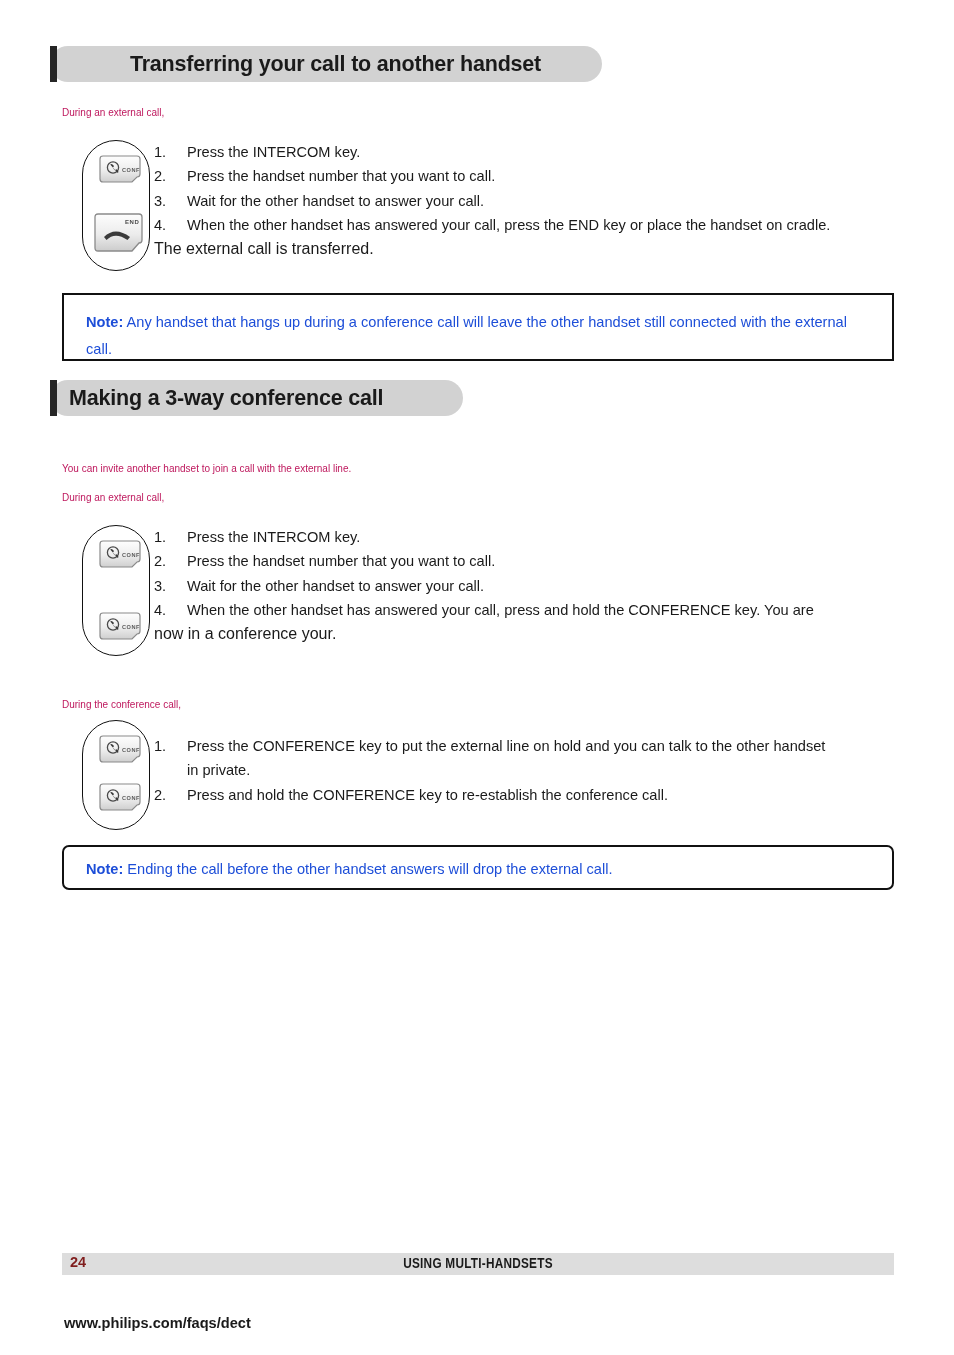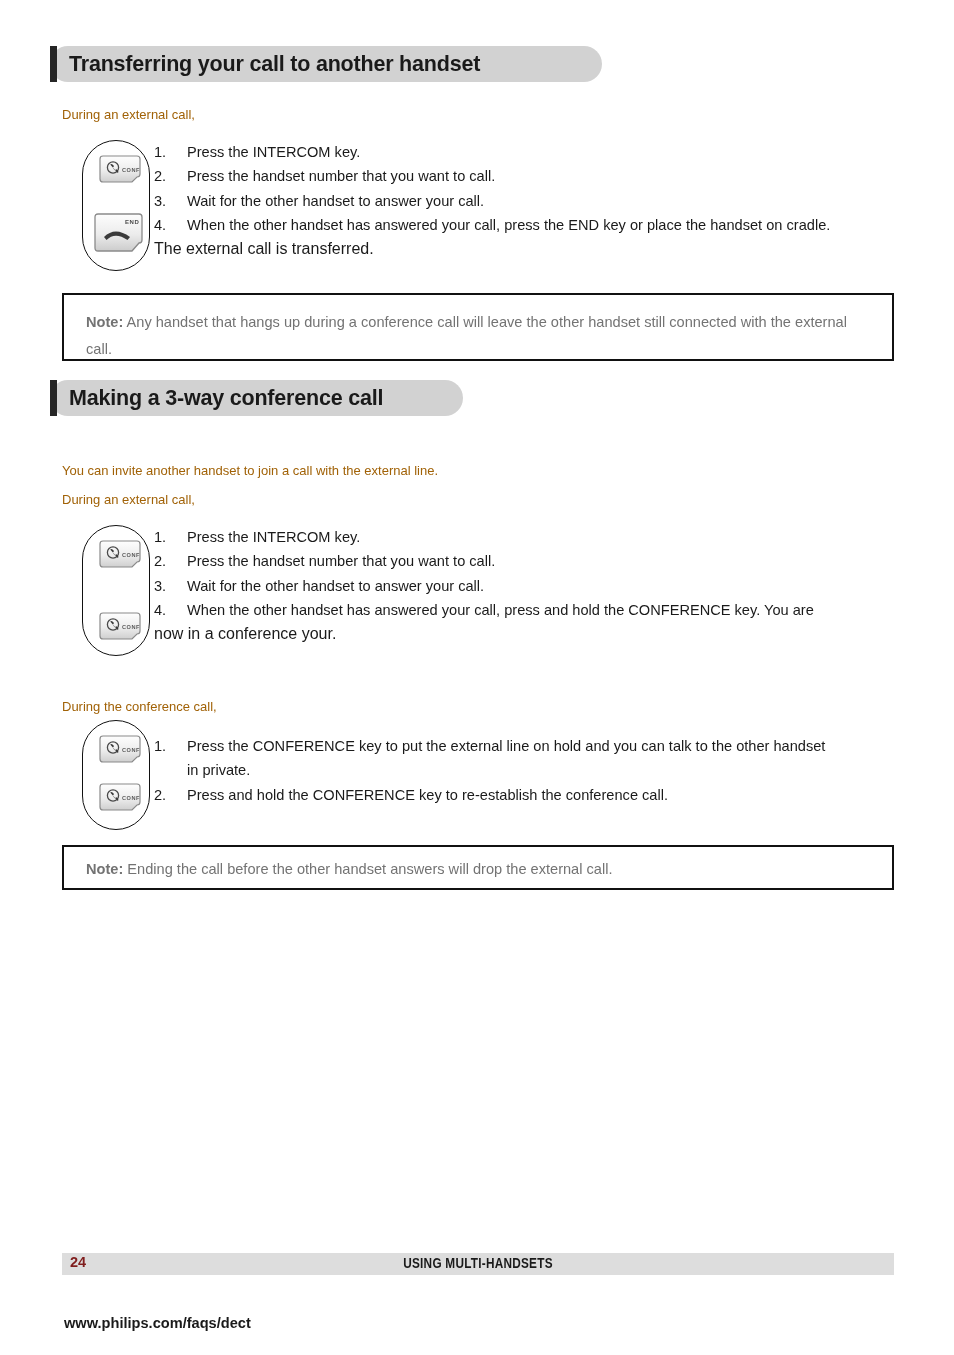--- a/index.html
+++ b/index.html
@@ -54,23 +54,23 @@
     font-size: 21.5px;
     font-weight: bold;
     letter-spacing: -0.2px;
     color: #1a1a1a;
     white-space: nowrap;
   }
 
   
   .body-text {
     position: absolute;
-    font-size: 13px;
+    font-size: 10px;
     line-height: 1.55;
-    color: #a16207;
+    color: #be185d;
     white-space: nowrap;
   }
 
   
   .procedure {
     position: absolute;
   }
   .bracket {
     position: absolute;
     left: 0;
@@ -118,21 +118,21 @@
   
   .note-box {
     position: absolute;
     border: 2.2px solid #111111;
     background: #ffffff;
     padding: 14px 22px 14px 22px;
   }
   .note-box .note-text {
     font-size: 14.6px;
     line-height: 27px;
-    color: #737373;
+    color: #1d4ed8;
   }
   .note-box .note-label {
     font-weight: bold;
   }
 
   
   .footer-bar {
     position: absolute;
     left: 62px;
     top: 1253px;
@@ -169,21 +169,21 @@
     font-weight: bold;
     color: #1a1a1a;
     margin-top: 37px;
   }
 </style>
 </head>
 <body>
 
 <div class="page">
 
-  <div class="section-header" style="left:50px; top:46px; width:552px;">
+  <div class="section-header" style="left:50px; top:46px; width:552px;justify-content:center;">
     <div class="pill" style="width:552px;"></div>
     <div class="accent-bar"></div>
     <div class="title">Transferring your call to another handset</div>
   </div>
 
   <div class="body-text" style="left:62px; top:105px;">During an external call,</div>
 
   <div class="procedure" style="left:82px; top:140px; width:810px; height:135px;">
 
     <div class="bracket" style="width:68px; height:131px;"></div>
@@ -379,21 +379,21 @@
         <span class="num"></span>
         <span class="txt">in private.</span>
       </div>
       <div class="step">
         <span class="num">2.</span>
         <span class="txt">Press and hold the CONFERENCE key to re-establish the conference call.</span>
       </div>
     </div>
   </div>
 
-  <div class="note-box" style="left:62px; top:845px; width:832px; height:45px; padding-top:9px;">
+  <div class="note-box" style="left:62px; top:845px; width:832px; height:45px; padding-top:9px;border-radius:7px;">
     <div class="note-text">
       <span class="note-label">Note:</span><span> Ending the call before the other handset answers will drop the external call.</span>
     </div>
   </div>
 
   <div class="footer-bar"></div>
   <div class="footer-page-no">24</div>
   <div class="footer-center">USING MULTI-HANDSETS</div>
   <div class="footer-url">www.philips.com/faqs/dect</div>
 

